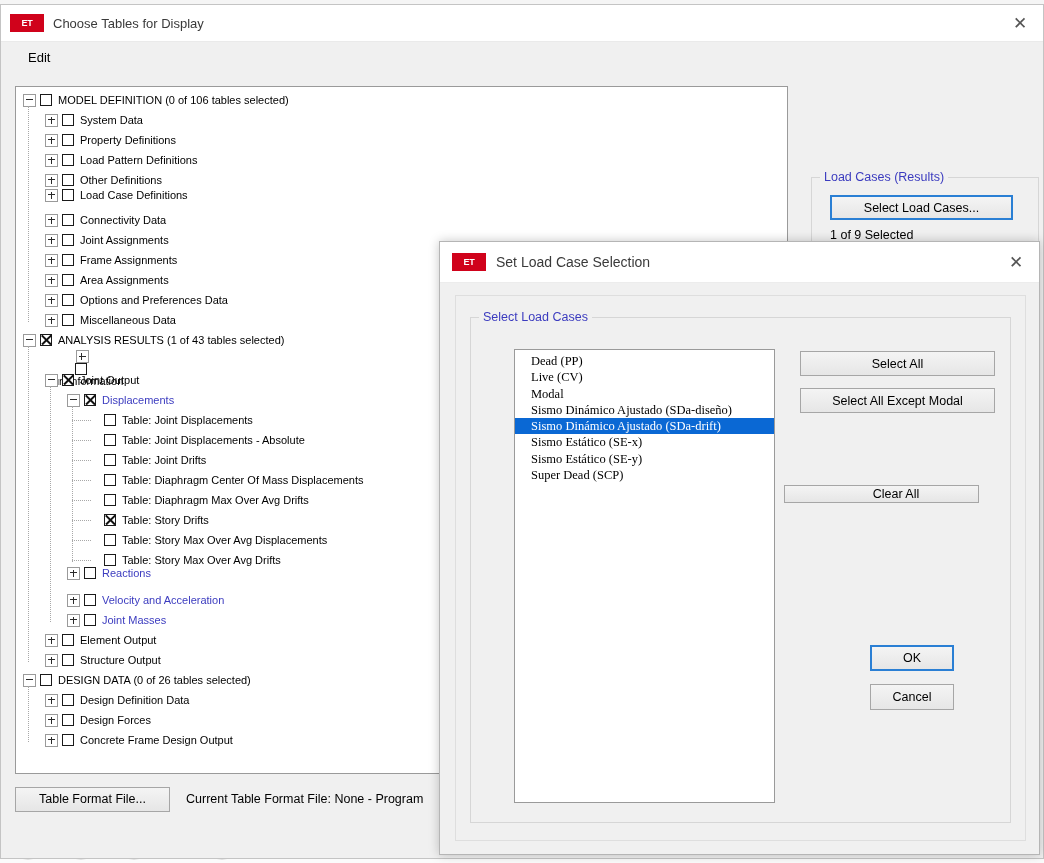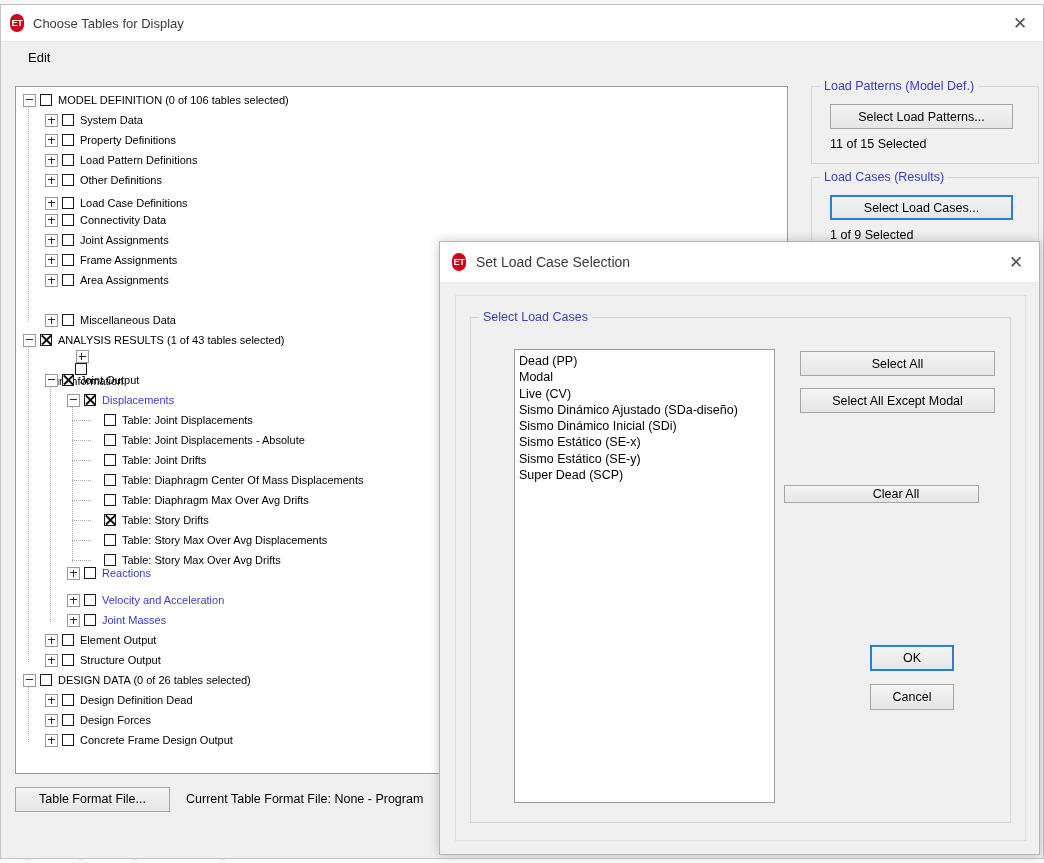--- a/index.html
+++ b/index.html
@@ -15,21 +15,21 @@
   #bg-strip{position:absolute;left:0;top:0;width:1044px;height:8px;background:#f5f5f5;border-bottom:1px solid #d8d8d8;}
   #bg-circles{position:absolute;left:0;top:826px;width:1044px;height:37px;background:#fbfbfb;border-top:1px solid #e2e2e2;}
   .bgcircle{position:absolute;top:5px;width:26px;height:26px;border:1px solid #e0e0e0;border-radius:50%;
     color:#c9c9c9;font-size:9px;display:flex;align-items:center;justify-content:center;background:#fff;}
 
   
   #main-window{position:absolute;left:0;top:4px;width:1044px;height:855px;background:#f0f0f0;
     border:1px solid #c4c4c4;box-sizing:border-box;}
   #main-titlebar{height:36px;background:#ffffff;display:flex;align-items:center;padding:0 0 0 9px;
     border-bottom:1px solid #eaeaea;position:relative;}
-  .et-icon{width:14px;height:18px;border-radius:9px;background:#d0021b;color:#fff;font-size:9px;font-weight:bold;
+  .et-icon{width:34px;height:18px;border-radius:0;background:#d0021b;color:#fff;font-size:9px;font-weight:bold;
     display:flex;align-items:center;justify-content:center;letter-spacing:-0.3px;flex:none;}
   #main-title{margin-left:9px;font-size:13px;color:#3a3a3a;}
   #main-close{position:absolute;right:0;top:0;width:46px;height:36px;display:flex;align-items:center;
     justify-content:center;color:#555;font-size:17px;font-weight:300;}
   #menubar{height:30px;background:#f0f0f0;display:flex;align-items:center;padding-left:20px;}
   #menu-edit{font-size:13px;color:#000;padding:2px 7px;}
 
   
   #tree-panel{position:absolute;left:14px;top:81px;width:773px;height:688px;background:#fff;
     border:1px solid #9a9a9a;box-sizing:border-box;overflow:hidden;}
@@ -65,21 +65,21 @@
     border:1px solid #b5b5b5;box-sizing:border-box;box-shadow:0 0 10px rgba(0,0,0,.22);}
   #dlg-titlebar{height:40px;background:#fff;display:flex;align-items:center;padding-left:12px;position:relative;
     border-bottom:1px solid #ececec;}
   #dlg-title{margin-left:10px;font-size:14px;color:#3a3a3a;}
   #dlg-close{position:absolute;right:0;top:0;width:46px;height:40px;display:flex;align-items:center;
     justify-content:center;color:#555;font-size:17px;font-weight:300;}
   #dlg-body{position:absolute;left:15px;top:53px;width:571px;height:546px;border:1px solid #dedede;box-sizing:border-box;}
   #grp-slc{position:absolute;left:14px;top:21px;width:541px;height:506px;}
   #listbox{position:absolute;left:43px;top:31px;width:261px;height:454px;background:#fff;
     border:1px solid #9a9a9a;box-sizing:border-box;overflow:hidden;padding-top:3px;}
-  .lbi{height:16.3px;line-height:16.3px;padding-left:4px;font-size:12.5px;color:#000;white-space:nowrap;}
+  .lbi{height:16.3px;line-height:16.3px;padding-left:16px;font-size:12.5px;color:#000;white-space:nowrap;font-family:Liberation Serif, serif;}
   .lbi.sel{background:#0a68d4;color:#fff;}
   #btn-selall{position:absolute;left:329px;top:33px;width:195px;height:25px;}
   #btn-selallexc{position:absolute;left:329px;top:70px;width:195px;height:25px;}
   #btn-clearall{position:absolute;left:313px;top:167px;width:195px;height:18px;padding-left:29px;}
   #btn-ok{position:absolute;left:399px;top:327px;width:84px;height:26px;}
   #btn-cancel{position:absolute;left:399px;top:366px;width:84px;height:26px;}
 </style>
 </head>
 <body>
 
@@ -124,21 +124,21 @@
       <div class="trow" style="position: absolute; left: 29px; top: 63px;">
         <div class="tog plus"></div>
         <div class="cb"></div>
         <div class="tlabel">Load Pattern Definitions</div>
       </div>
       <div class="trow" style="position: absolute; left: 29px; top: 83px;">
         <div class="tog plus"></div>
         <div class="cb"></div>
         <div class="tlabel">Other Definitions</div>
       </div>
-      <div class="trow" style="position: absolute; left: 29px; top: 106px;">
+      <div class="trow" style="position: absolute; left: 29px; top: 98px;">
         <div class="tog plus"></div>
         <div class="cb"></div>
         <div class="tlabel">Load Case Definitions</div>
       </div>
       <div class="trow" style="position: absolute; left: 29px; top: 123px;">
         <div class="tog plus"></div>
         <div class="cb"></div>
         <div class="tlabel">Connectivity Data</div>
       </div>
       <div class="trow" style="position: absolute; left: 29px; top: 143px;">
@@ -148,20 +148,25 @@
       </div>
       <div class="trow" style="position: absolute; left: 29px; top: 163px;">
         <div class="tog plus"></div>
         <div class="cb"></div>
         <div class="tlabel">Frame Assignments</div>
       </div>
       <div class="trow" style="position: absolute; left: 29px; top: 183px;">
         <div class="tog plus"></div>
         <div class="cb"></div>
         <div class="tlabel">Area Assignments</div>
+      </div>
+      <div class="trow" style="position: absolute; left: 29px; top: 203px;">
+        <div class="tog plus"></div>
+        <div class="cb"></div>
+        <div class="tlabel">Options and Preferences Data</div>
       </div>
       <div class="trow" style="position: absolute; left: 29px; top: 223px; text-align: center;">
         <div class="tog plus"></div>
         <div class="cb"></div>
         <div class="tlabel">Miscellaneous Data</div>
       </div>
       <div class="trow" style="position: absolute; left: 7px; top: 243px;">
         <div class="tog"></div>
         <div class="cb x"></div>
         <div class="tlabel">ANALYSIS RESULTS  (1 of 43 tables selected)</div>
@@ -247,21 +252,21 @@
         <div class="tlabel">Structure Output</div>
       </div>
       <div class="trow" style="position: absolute; left: 7px; top: 583px;">
         <div class="tog"></div>
         <div class="cb"></div>
         <div class="tlabel">DESIGN DATA  (0 of 26 tables selected)</div>
       </div>
       <div class="trow" style="position: absolute; left: 29px; top: 603px;">
         <div class="tog plus"></div>
         <div class="cb"></div>
-        <div class="tlabel">Design Definition Dead</div>
+        <div class="tlabel">Design Definition Data</div>
       </div>
       <div class="trow" style="position: absolute; left: 29px; top: 623px;">
         <div class="tog plus"></div>
         <div class="cb"></div>
         <div class="tlabel">Design Forces</div>
       </div>
       <div class="trow" style="position: absolute; left: 29px; top: 643px;">
         <div class="tog plus"></div>
         <div class="cb"></div>
         <div class="tlabel">Concrete Frame Design Output</div>
@@ -274,25 +279,20 @@
       <div class="hdots" style="left: 56px; top: 333px; width: 19px;"></div>
       <div class="hdots" style="left: 56px; top: 353px; width: 19px;"></div>
       <div class="hdots" style="left: 56px; top: 373px; width: 19px;"></div>
       <div class="hdots" style="left: 56px; top: 393px; width: 19px;"></div>
       <div class="hdots" style="left: 56px; top: 413px; width: 19px;"></div>
       <div class="hdots" style="left: 56px; top: 433px; width: 19px;"></div>
       <div class="hdots" style="left: 56px; top: 453px; width: 19px;"></div>
       <div class="hdots" style="left: 56px; top: 473px; width: 19px;"></div>
     </div>
 
-  <div class="grp" style="left:810px;top:81px;width:228px;height:78px;">
-    <div class="grp-title">Load Patterns (Model Def.)</div>
-    <div class="btn" style="position:absolute;left:18px;top:17px;width:183px;height:25px;">Select Load Patterns...</div>
-    <div class="small-txt" style="position:absolute;left:18px;top:50px;">11 of 15 Selected</div>
-  </div>
 
   <div class="grp" style="left:810px;top:172px;width:228px;height:78px;">
     <div class="grp-title">Load Cases (Results)</div>
     <div class="btn focus" style="position:absolute;left:18px;top:17px;width:183px;height:25px;">Select Load Cases...</div>
     <div class="small-txt" style="position:absolute;left:18px;top:50px;">1 of 9 Selected</div>
   </div>
 
   <div id="bottombar">
     <div class="btn" id="tff-btn">Table Format File...</div>
     <div id="tff-text" class="small-txt">Current Table Format File:  None - Program</div>
@@ -305,24 +305,24 @@
     <div id="dlg-title">Set Load Case Selection</div>
     <div id="dlg-close">✕</div>
   </div>
 
   <div id="dlg-body">
     <div class="grp" id="grp-slc">
       <div class="grp-title">Select Load Cases</div>
 
       <div id="listbox">
           <div class="lbi">Dead (PP)</div>
+          <div class="lbi">Live (CV)</div>
           <div class="lbi">Modal</div>
-          <div class="lbi">Live (CV)</div>
           <div class="lbi">Sismo Dinámico Ajustado (SDa-diseño)</div>
-          <div class="lbi">Sismo Dinámico Inicial (SDi)</div>
+          <div class="lbi sel">Sismo Dinámico Ajustado (SDa-drift)</div>
           <div class="lbi">Sismo Estático (SE-x)</div>
           <div class="lbi">Sismo Estático (SE-y)</div>
           <div class="lbi">Super Dead (SCP)</div>
         </div>
 
       <div class="btn" id="btn-selall">Select All</div>
       <div class="btn" id="btn-selallexc">Select All Except Modal</div>
       <div class="btn" id="btn-clearall">Clear All</div>
       <div class="btn focus" id="btn-ok">OK</div>
       <div class="btn" id="btn-cancel">Cancel</div>

